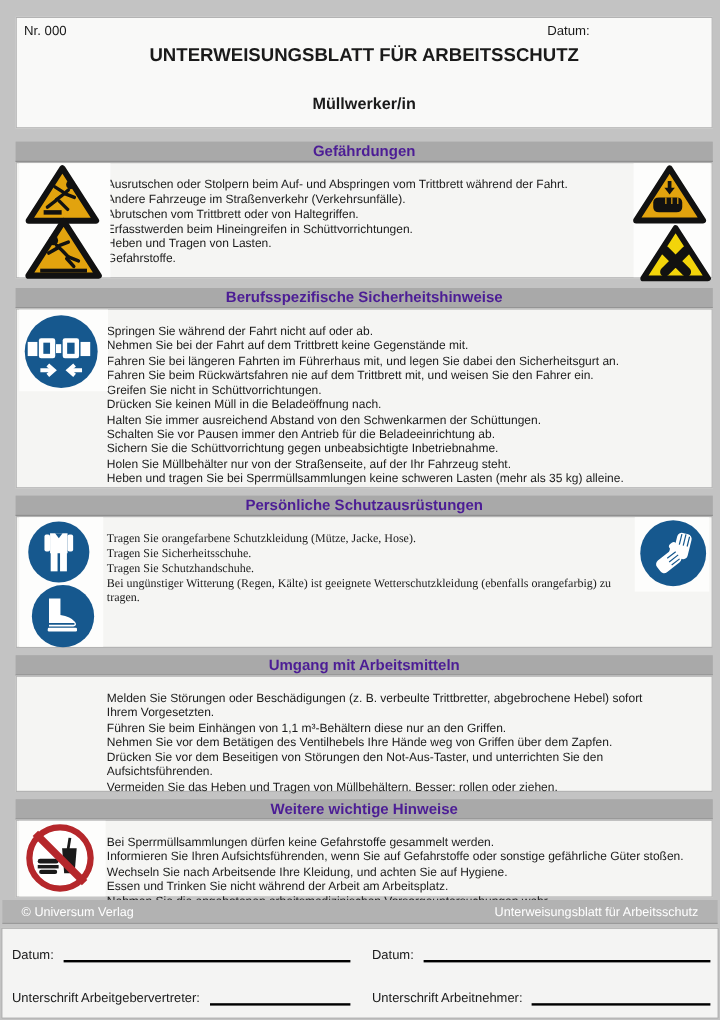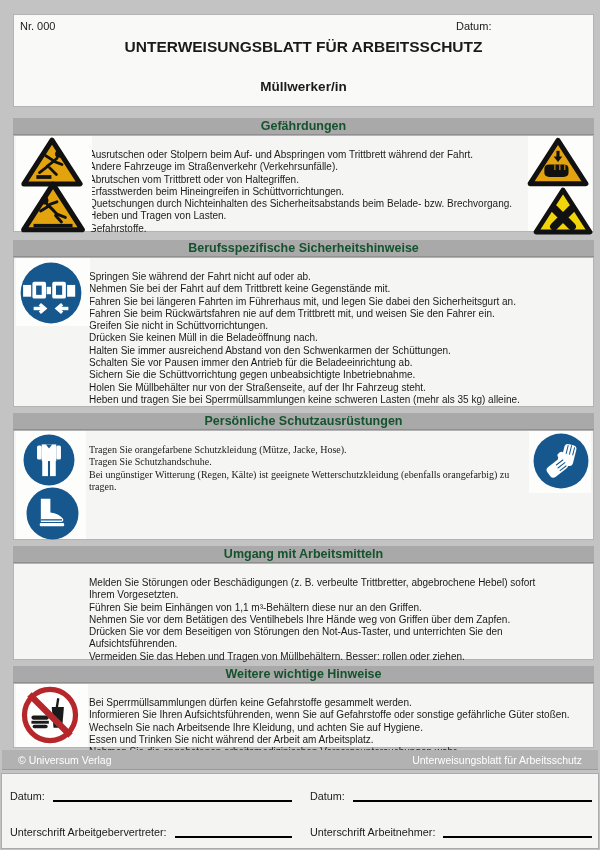--- a/index.html
+++ b/index.html
@@ -16,21 +16,21 @@
     background:#f5f5f3;
     border:1px solid #b3b3b3;
     box-sizing:border-box;
   }
   .section-bar{
     position:absolute;left:13px;width:581px;height:17px;
     background:#a9a9a9;
     border-bottom:1px solid #8f8f8f;
     box-sizing:border-box;
     text-align:center;
-    font-weight:bold;font-size:12.5px;line-height:16px;color:#14532d;
+    font-weight:bold;font-size:12.5px;line-height:16px;color:#4c1d95;
   }
   
   #hdr{top:14px;height:93px;background:#f9f9f8;}
   .hdr-nr{position:absolute;left:6px;top:5px;font-size:11px;}
   .hdr-datum{position:absolute;left:442px;top:5px;font-size:11px;}
   .hdr-title{position:absolute;left:0;top:23px;width:100%;text-align:center;font-weight:bold;font-size:15.5px;}
   .hdr-sub{position:absolute;left:0;top:64px;width:100%;text-align:center;font-weight:bold;font-size:13.5px;}
   
   #bar1{top:118px;} #p1{top:135px;height:97px;}
   #bar2{top:240px;} #p2{top:257px;height:150px;}
@@ -126,21 +126,20 @@
         <path d="M50 5 L95 75 L5 75 Z" fill="#f2d40a" stroke="#111" stroke-width="8" stroke-linejoin="round"></path>
         <path d="M35 36 L65 66 M65 36 L35 66" stroke="#111" stroke-width="13" stroke-linecap="round"></path>
       </svg>
     </div>
 
     <div class="text-col">
         <div class="line">Ausrutschen oder Stolpern beim Auf- und Abspringen vom Trittbrett während der Fahrt.</div>
         <div class="line">Andere Fahrzeuge im Straßenverkehr (Verkehrsunfälle).</div>
         <div class="line">Abrutschen vom Trittbrett oder von Haltegriffen.</div>
         <div class="line">Erfasstwerden beim Hineingreifen in Schüttvorrichtungen.</div>
-        <div class="line">Quetschungen durch Nichteinhalten des Sicherheitsabstands beim Belade- bzw. Brechvorgang.</div>
         <div class="line">Heben und Tragen von Lasten.</div>
         <div class="line">Gefahrstoffe.</div>
       </div>
   </div>
 
   <div class="section-bar" id="bar2">Berufsspezifische Sicherheitshinweise</div>
   <div class="panel" id="p2">
     <div class="icon-box" style="left:2px;top:0;width:74px;height:68px;"></div>
     <div class="icon" style="left:6px;top:4px;">
       <svg width="62" height="62" viewBox="0 0 100 100">
@@ -214,20 +213,21 @@
         <g transform="rotate(-38 42 62)">
           <rect x="24" y="52" width="38" height="22" rx="7" fill="#fff"></rect>
           <rect x="56" y="44" width="12" height="9" rx="4.5" fill="#fff"></rect>
           <path d="M60 58 h-16 M60 64 h-17 M58 70 h-15" stroke="#16588e" stroke-width="1.8" fill="none"></path>
         </g>
       </svg>
     </div>
 
     <div class="text-col">
         <div class="line">Tragen Sie orangefarbene Schutzkleidung (Mütze, Jacke, Hose).</div>
+        <div class="line">Tragen Sie Sicherheitsschuhe.</div>
         <div class="line">Tragen Sie Schutzhandschuhe.</div>
         <div class="line">Bei ungünstiger Witterung (Regen, Kälte) ist geeignete Wetterschutzkleidung (ebenfalls orangefarbig) zu tragen.</div>
       </div>
   </div>
 
   <div class="section-bar" id="bar4">Umgang mit Arbeitsmitteln</div>
   <div class="panel" id="p4">
     <div class="text-col">
         <div class="line">Melden Sie Störungen oder Beschädigungen (z. B. verbeulte Trittbretter, abgebrochene Hebel) sofort Ihrem Vorgesetzten.</div>
         <div class="line">Führen Sie beim Einhängen von 1,1 m³-Behältern diese nur an den Griffen.</div>

